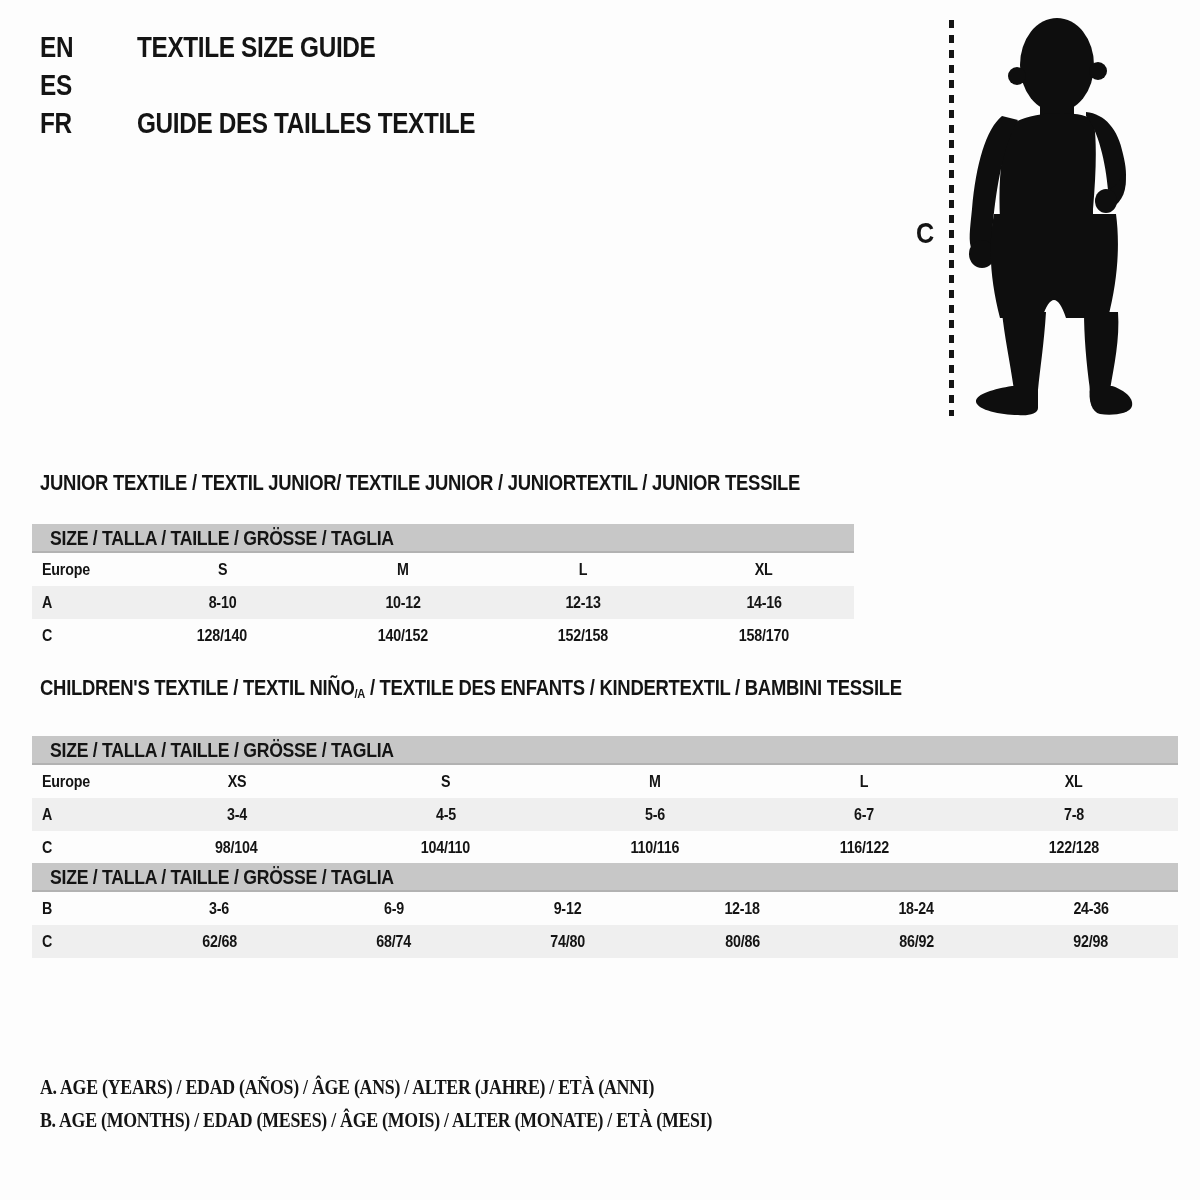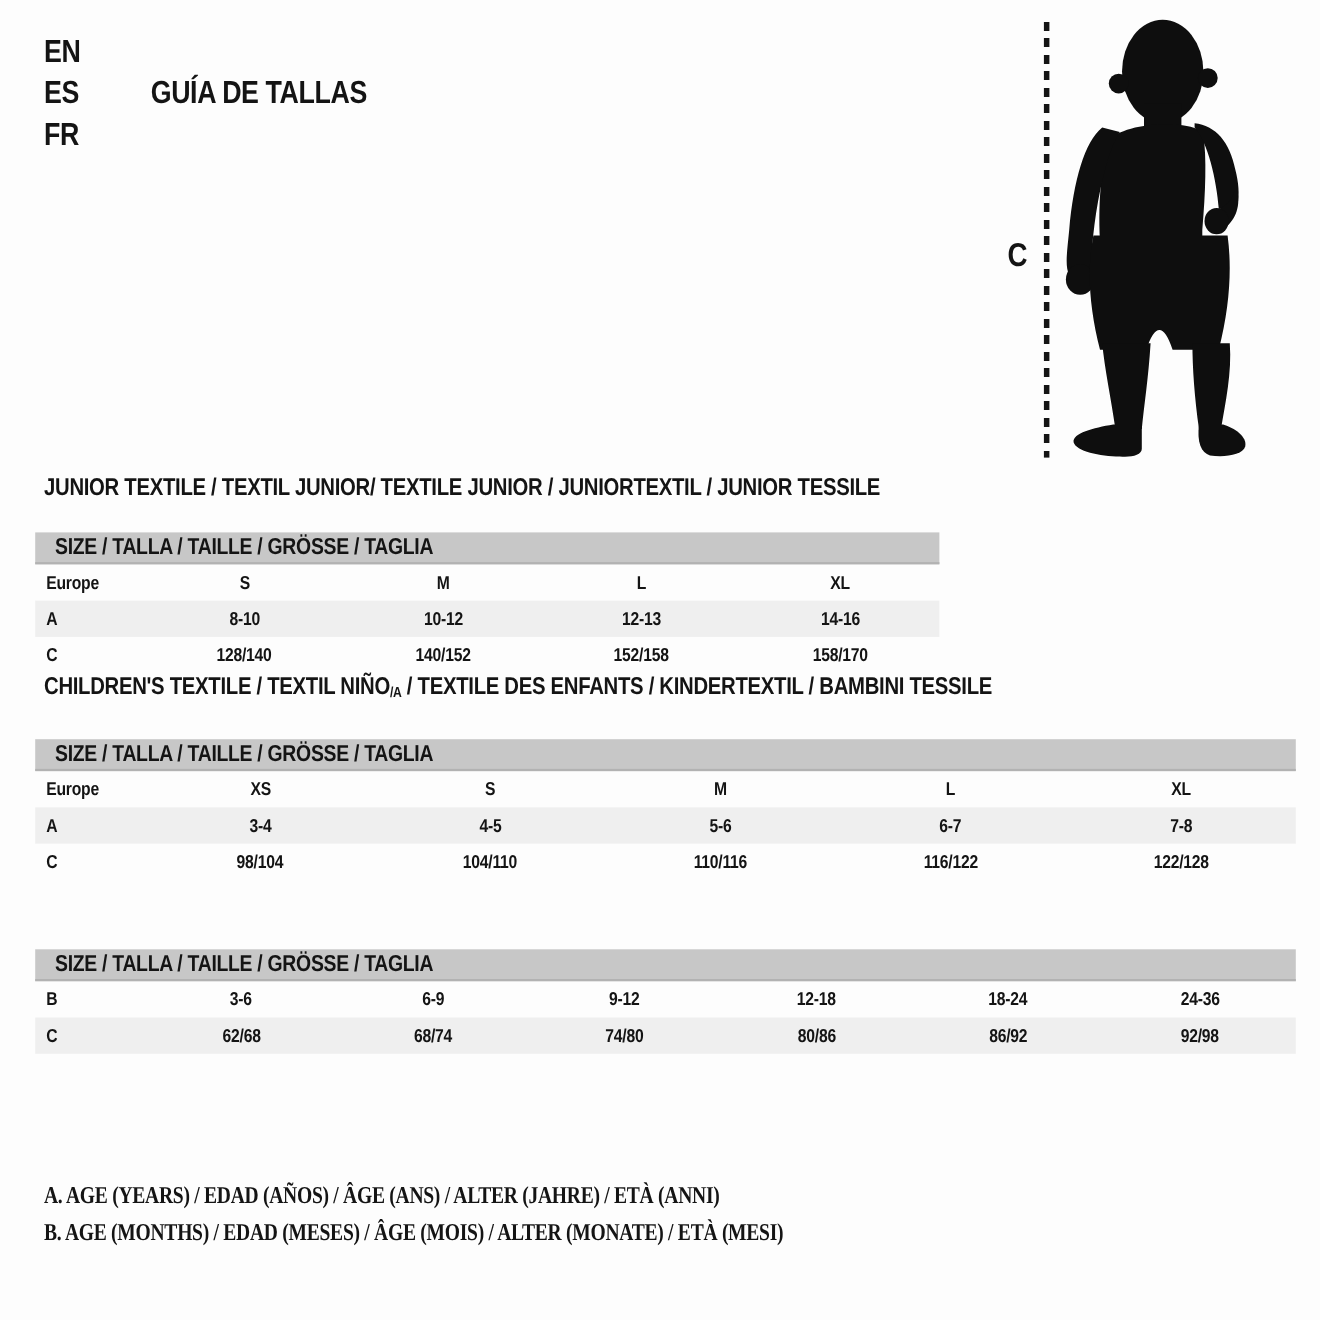--- a/index.html
+++ b/index.html
@@ -31,23 +31,23 @@
   .dash-line{
     position:absolute;left:949px;top:20px;width:5px;height:396px;
     background:repeating-linear-gradient(to bottom, var(--text) 0 8px, transparent 8px 15px);
   }
   .measure-label{position:absolute;left:916px;top:216px;font-size:30px;}
   .silhouette{position:absolute;left:950px;top:14px;width:190px;height:404px;}
 
   
   .size-section{position:absolute;left:32px;}
   #sec-junior{top:428px;width:822px;}
-  #sec-children{top:609px;width:1146px;}
+  #sec-children{top:633px;width:1146px;}
   #sec-babies{top:848px;width:1146px;}
-  .section-title{padding-left:8px;font-size:22px;line-height:32px;}
+  .section-title{padding-left:8px;font-size:22px;line-height:32px;margin-top:40px;}
   #sec-junior .section-title,#sec-children .section-title{line-height:30px;}
   .size-bar{
     height:27px;background:var(--bar-bg);border-bottom:2px solid var(--bar-edge);
     display:flex;align-items:center;padding-left:18px;font-size:21px;
   }
   #sec-junior .size-bar{margin-top:26px;}
   #sec-children .size-bar{margin-top:30px;}
   #sec-babies .size-bar{margin-top:15px;}
   .t-row{display:flex;height:33px;align-items:center;font-size:17px;}
   .t-row.shaded{background:var(--row-shaded);}
@@ -61,27 +61,28 @@
   .legend-line .cond{transform:scaleX(0.81);}
 </style>
 </head>
 <body>
 
 <div class="page">
 
   <header class="lang-header">
       <div class="lang-row">
         <span class="lang-code"><span class="cond">EN</span></span>
+        <span class="lang-label"><span class="cond">TEXTILE SIZE GUIDE</span></span>
       </div>
       <div class="lang-row">
         <span class="lang-code"><span class="cond">ES</span></span>
-        <span class="lang-label"><span class="cond">GUÍA DE TALLAS</span></span>
       </div>
       <div class="lang-row">
         <span class="lang-code"><span class="cond">FR</span></span>
+        <span class="lang-label"><span class="cond">GUIDE DES TAILLES TEXTILE</span></span>
       </div>
     </header>
 
   <div class="dash-line"></div>
   <span class="measure-label"><span class="cond">C</span></span>
 
   <svg class="silhouette" viewBox="0 0 190 404" xmlns="http://www.w3.org/2000/svg" aria-hidden="true">
     <g fill="#0e0e0e">
 
       <ellipse cx="107" cy="51" rx="37" ry="47"></ellipse>

